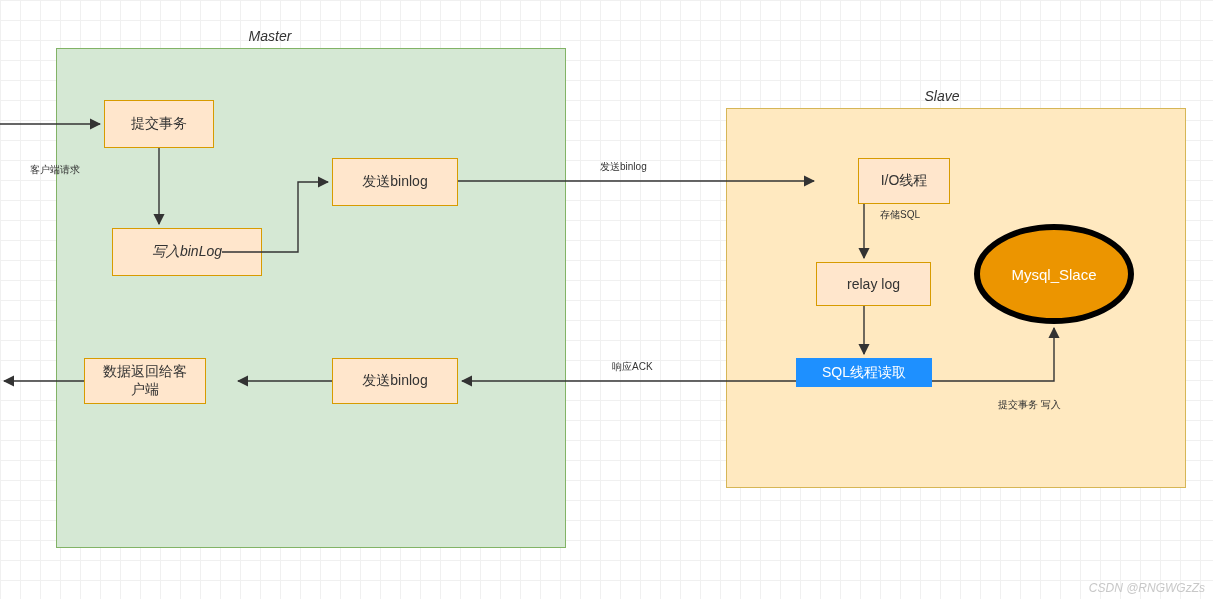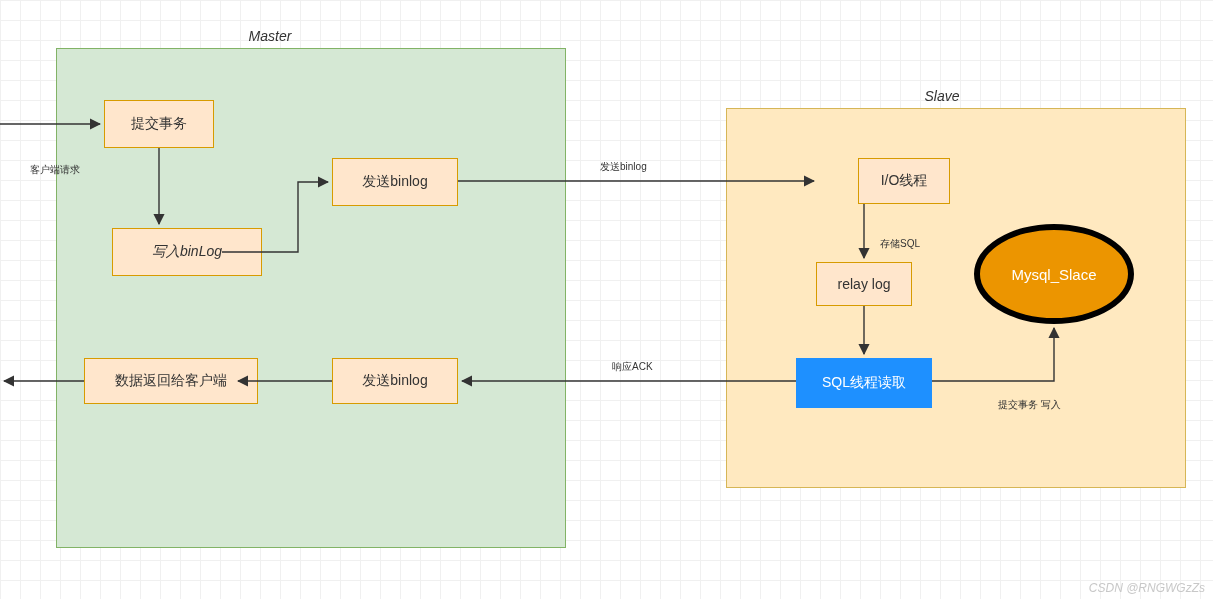--- a/index.html
+++ b/index.html
@@ -93,31 +93,31 @@
 
 <div class="abs container master-box"></div>
 <div class="abs container slave-box"></div>
 
 <div class="title" style="left:270px; top:28px;">Master</div>
 <div class="title" style="left:942px; top:88px;">Slave</div>
 
 <div class="node" style="left:104px; top:100px; width:110px; height:48px;">提交事务</div>
 <div class="node" style="left:112px; top:228px; width:150px; height:48px;font-style:italic;">写入binLog</div>
 <div class="node" style="left:332px; top:158px; width:126px; height:48px;">发送binlog</div>
-<div class="node" style="left:84px; top:358px; width:174px; height:46px;">数据返回给客户端</div>
+<div class="node" style="left:84px; top:358px; width:122px; height:46px;">数据返回给客户端</div>
 <div class="node" style="left:332px; top:358px; width:126px; height:46px;">发送binlog</div>
 
 <div class="node" style="left:818px; top:158px; width:92px; height:46px;margin-left:40px;">I/O线程</div>
-<div class="node" style="left:816px; top:262px; width:96px; height:44px;">relay log</div>
-<div class="node blue" style="left:796px; top:358px; width:136px; height:50px;">SQL线程读取</div>
+<div class="node" style="left:816px; top:262px; width:115px; height:44px;">relay log</div>
+<div class="node blue" style="left:796px; top:358px; width:136px; height:29px;">SQL线程读取</div>
 <div class="ellipse" style="left:974px; top:224px; width:160px; height:100px;">Mysql_Slace</div>
 
 <div class="label" style="left:30px; top:163px;">客户端请求</div>
 <div class="label" style="left:600px; top:160px;">发送binlog</div>
-<div class="label" style="left:880px; top:237px;">存储SQL</div>
+<div class="label" style="left:880px; top:208px;">存储SQL</div>
 <div class="label" style="left:600px; top:360px;margin-left:12px;">响应ACK</div>
 <div class="label" style="left:998px; top:398px;">提交事务 写入</div>
 
 <div class="watermark">CSDN @RNGWGzZs</div>
 
 <svg class="edges">
   <defs>
     <marker id="arrow" viewBox="0 0 10 10" refX="9" refY="5" markerWidth="8" markerHeight="8" orient="auto-start-reverse">
       <path d="M 0 0 L 10 5 L 0 10 z" fill="#333"></path>
     </marker>

